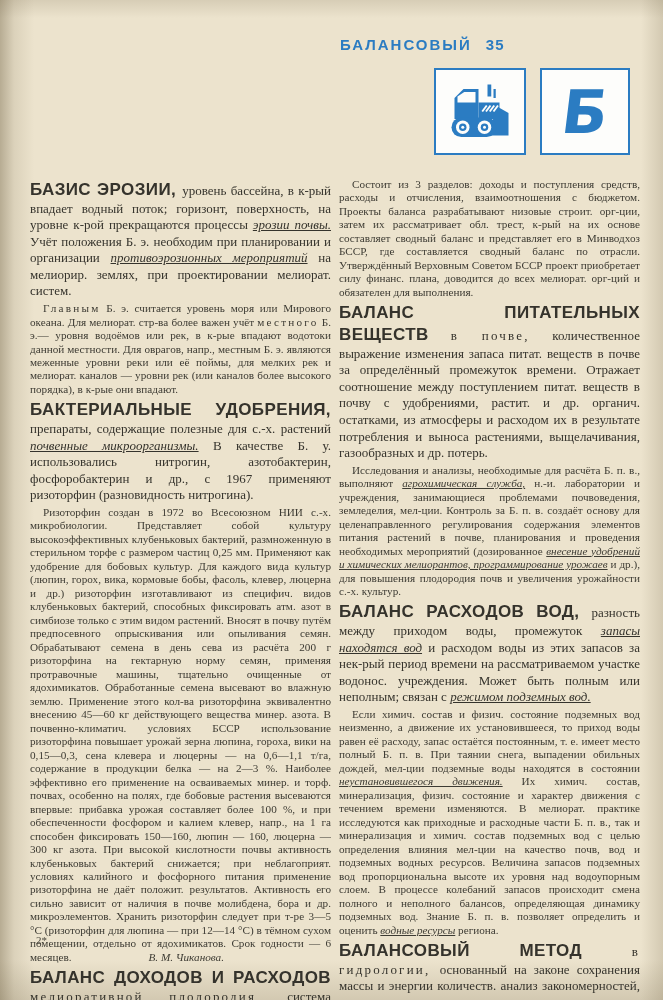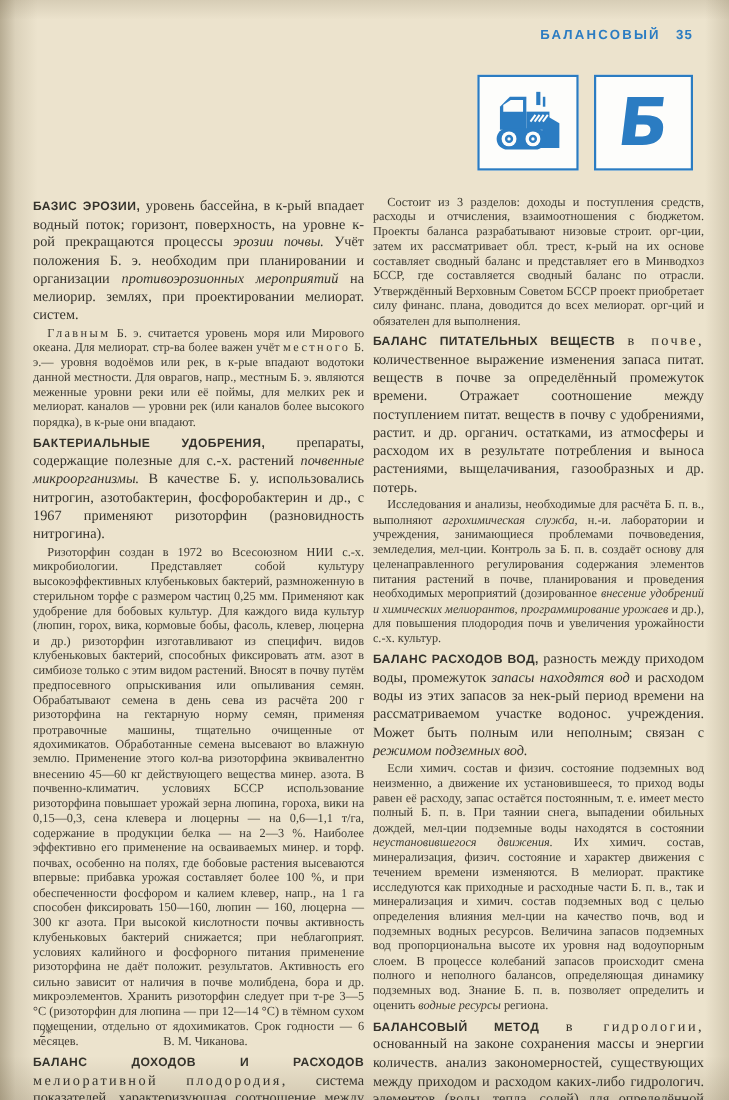--- a/index.html
+++ b/index.html
@@ -13,25 +13,25 @@
     position:relative;width:663px;height:1000px;
     background:
       linear-gradient(90deg, rgba(96,82,52,.38) 0px, rgba(96,82,52,.12) 14px, rgba(96,82,52,0) 34px),
       linear-gradient(270deg, rgba(96,82,52,.18) 0px, rgba(96,82,52,0) 22px),
       linear-gradient(180deg, rgba(96,82,52,.15) 0px, rgba(96,82,52,0) 18px, rgba(96,82,52,0) 96%, rgba(96,82,52,.18) 100%),
       #ece3cd;
     color:#35332c;
   }
   
   .running-head{
-    position:absolute;top:24px;left:340px;width:290px;
-    text-align:right;
+    position:absolute;top:36px;left:340px;width:290px;
+    text-align:left;
     font-family:"Liberation Sans","DejaVu Sans",sans-serif;
     font-weight:bold;color:#2b7cc2;
-    font-size:12px;letter-spacing:2px;
+    font-size:15px;letter-spacing:2px;
   }
   .running-head .pageno{margin-left:14px;letter-spacing:1px;}
   
   .plate{
     position:absolute;top:68px;width:92px;height:87px;
     background:#fdfdfb;border:2px solid #2b7cc2;
     display:flex;align-items:center;justify-content:center;
     box-sizing:border-box;
   }
   .plate.tractor{left:434px;}
@@ -50,25 +50,25 @@
   .col{width:301px;}
   .para{
     margin:0;text-align:justify;
     hyphens:none;
   }
   .para.entry{font-size:13px;line-height:1.275;margin-top:3px;}
   .para.small{font-size:11.2px;line-height:1.205;margin-top:2px;color:#3d3b33;}
   .para.small{text-indent:13px;}
   .bold-term{
     font-family:"Liberation Sans","DejaVu Sans",sans-serif;
-    font-weight:bold;font-size:11px;letter-spacing:.4px;
+    font-weight:bold;font-size:17px;letter-spacing:.4px;
   }
-  .italic{font-style:italic;}
+  .italic{font-style:italic;text-decoration:underline;}
   .spaced{letter-spacing:2.2px;}
-  .signature{display:inline-block;margin-left:64px;}
+  .signature{font-style:italic;display:inline-block;margin-left:64px;}
   
   .footer-mark{
     position:absolute;left:36px;top:934px;
     font-size:11px;color:#4a473d;
   }
 </style>
 </head>
 <body>
 
 <div class="page">

